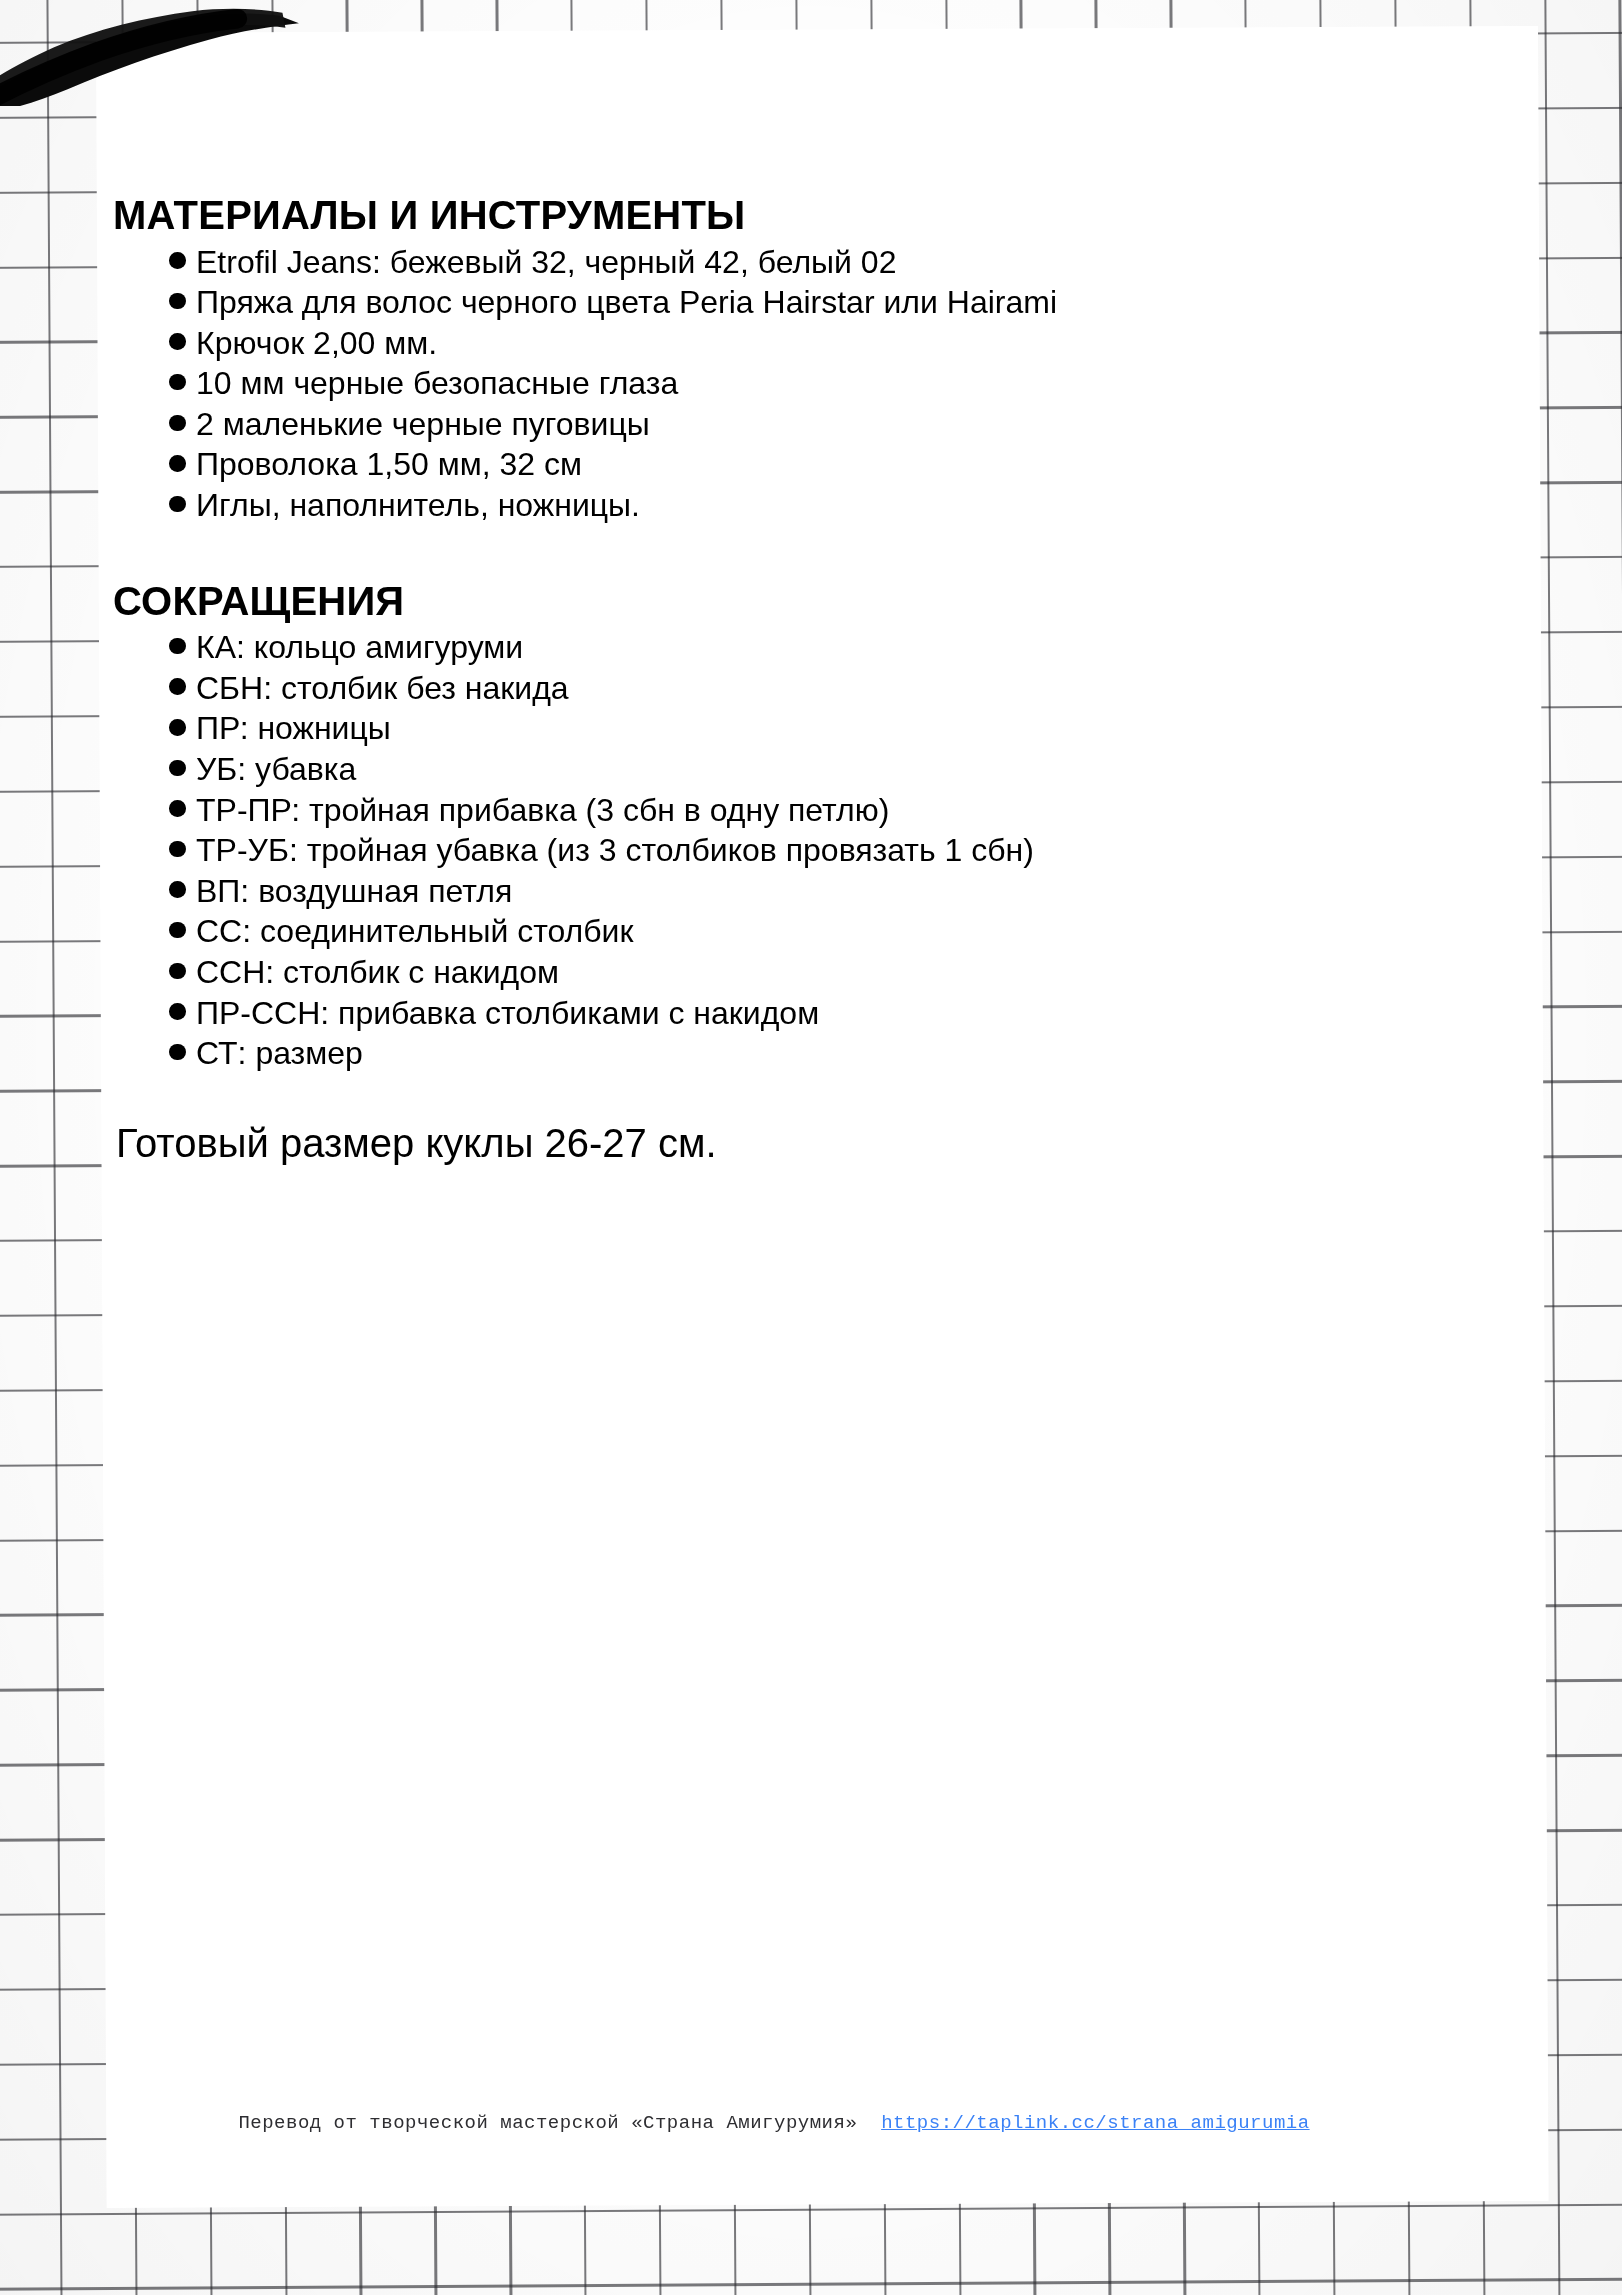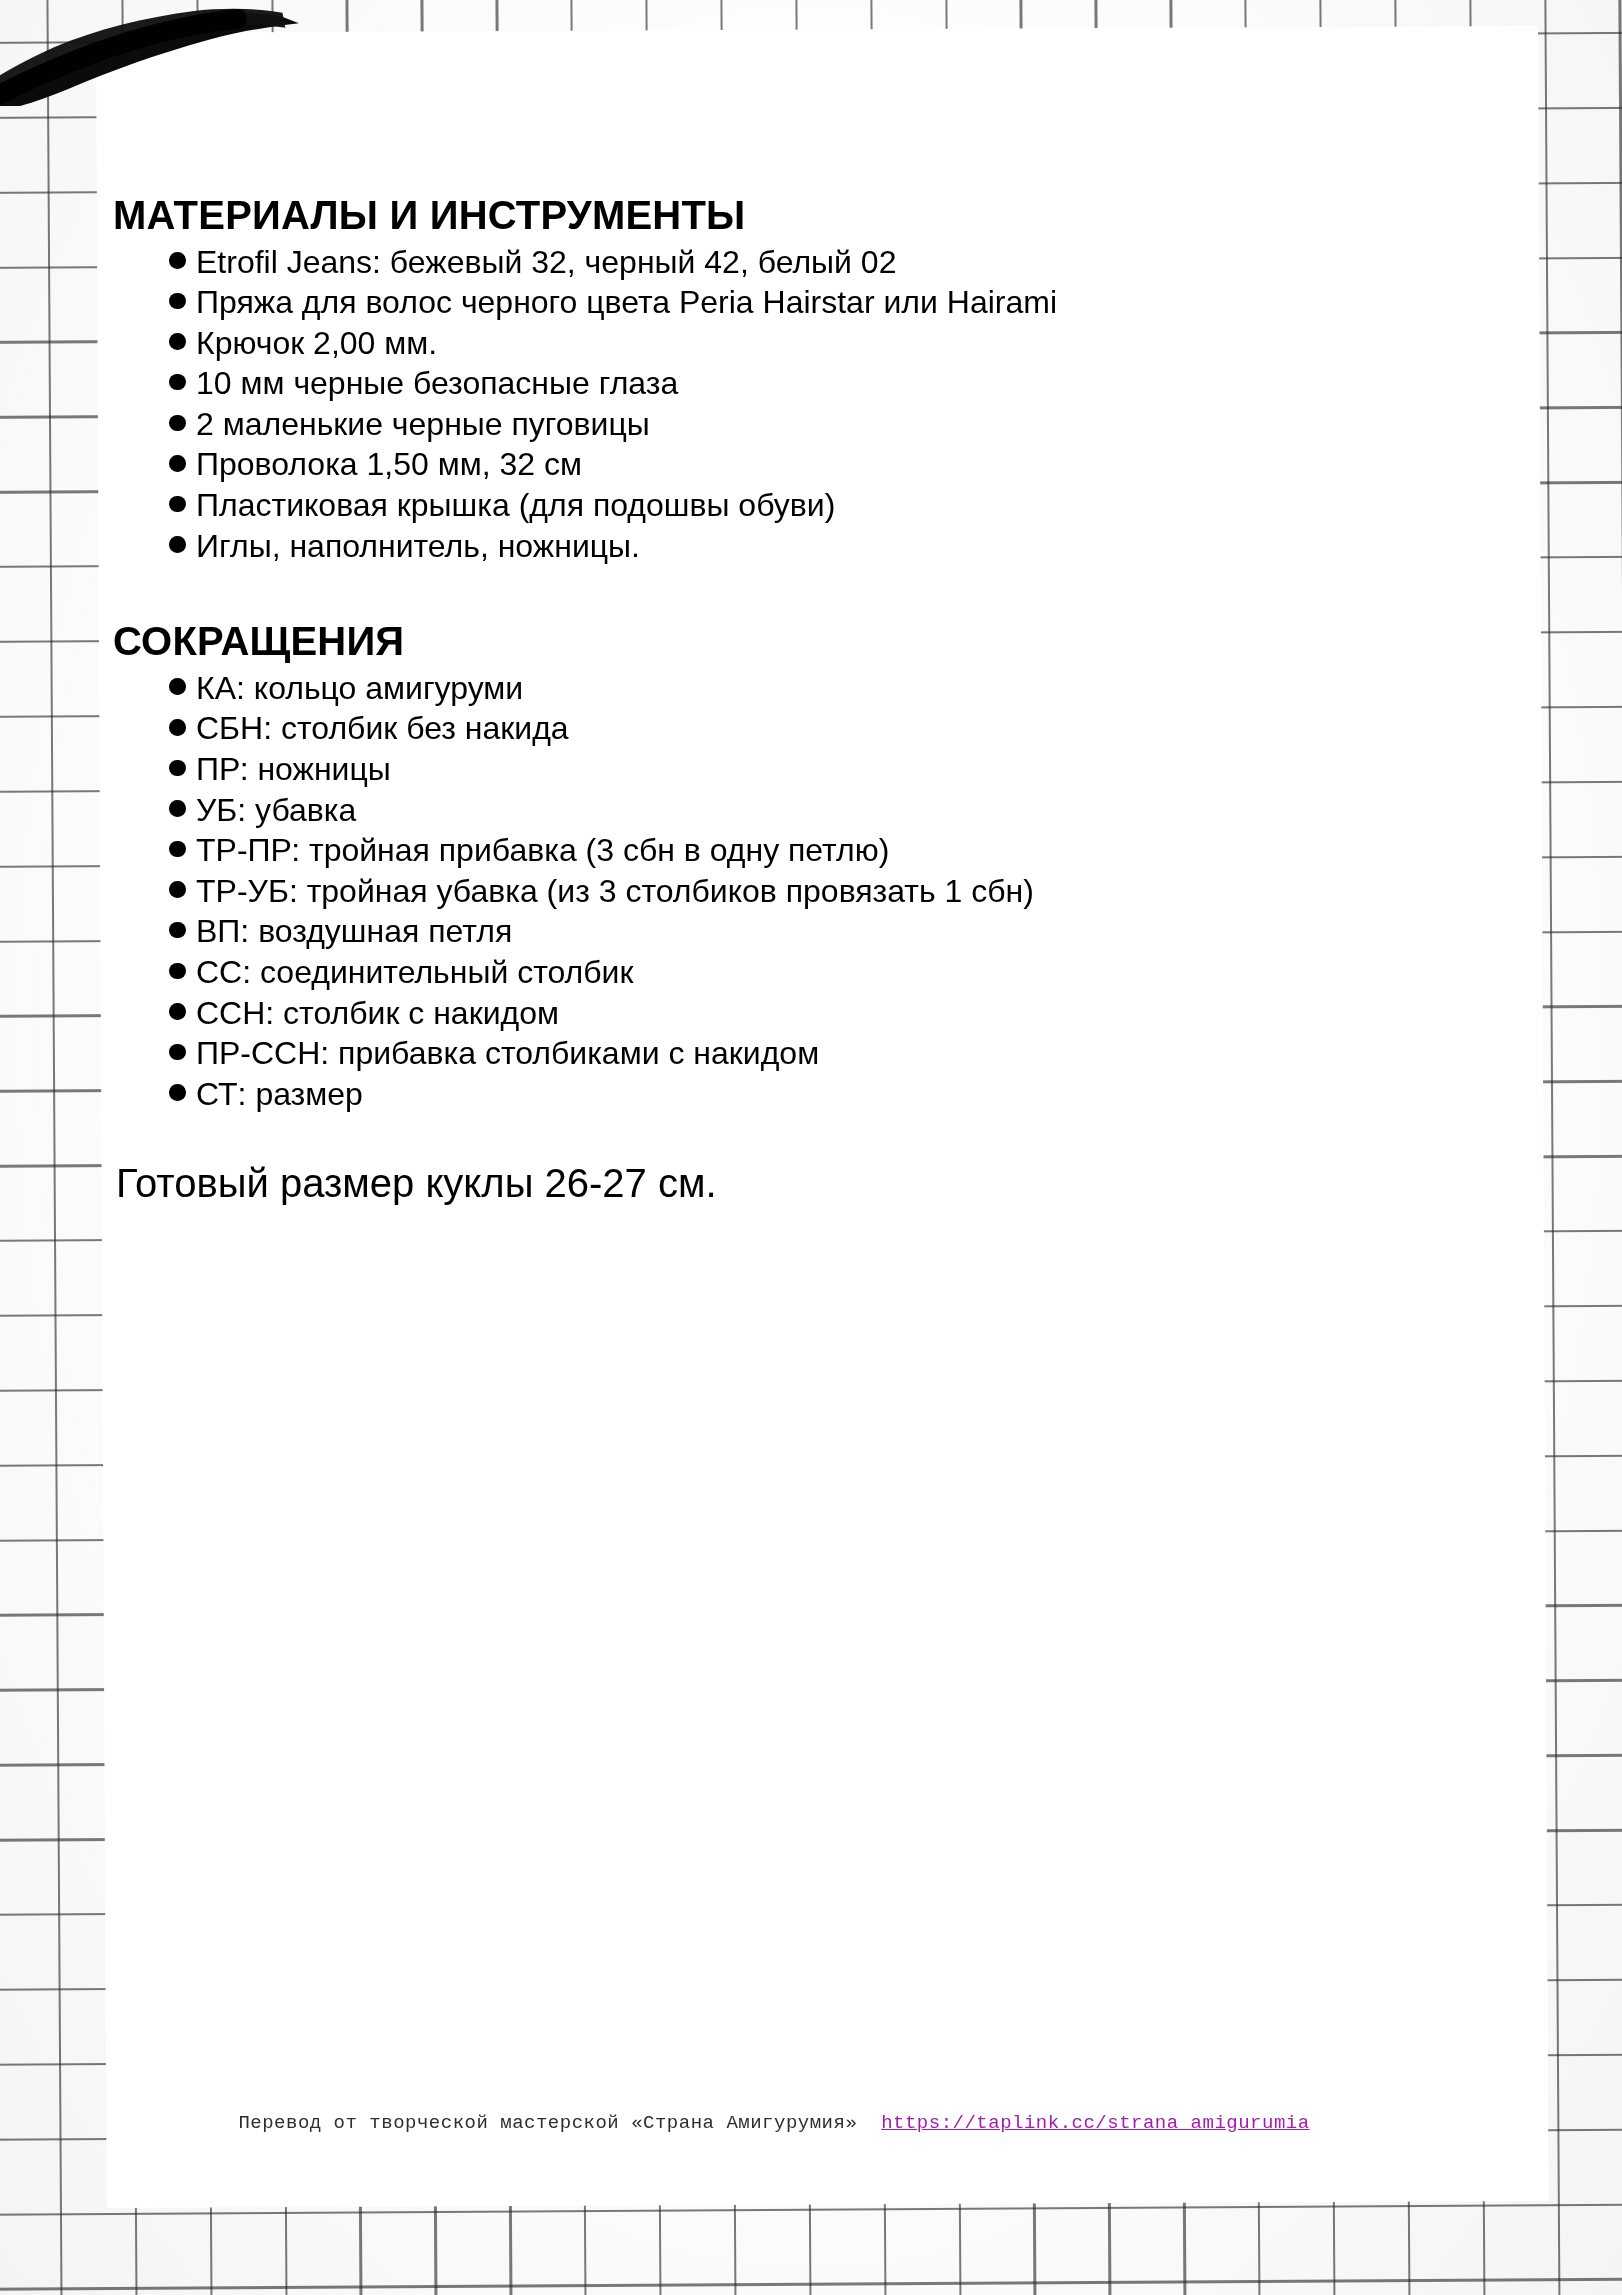--- a/index.html
+++ b/index.html
@@ -135,21 +135,21 @@
     width: 1322px;
     text-align: center;
     font-family: "Liberation Mono", "DejaVu Sans Mono", monospace;
     font-size: 19px;
     letter-spacing: 0.5px;
     color: #2e2e32;
     white-space: nowrap;
   }
   #footer-credit .credit-link {
     text-decoration: underline;
-    color: #a21caf;
+    color: #3b82f6;
     text-align: right;
   }
 </style>
 </head>
 <body>
 
 <div id="page">
 
   <div id="grid-sheet"></div>
   <div id="paper-tone"></div>
@@ -181,23 +181,20 @@
       <li>
           <span class="li-inner"><span class="bullet-dot"></span><span>10 мм черные безопасные глаза</span></span>
         </li>
       <li>
           <span class="li-inner"><span class="bullet-dot"></span><span>2 маленькие черные пуговицы</span></span>
         </li>
       <li>
           <span class="li-inner"><span class="bullet-dot"></span><span>Проволока 1,50 мм, 32 см</span></span>
         </li>
       <li>
-          <span class="li-inner"><span class="bullet-dot"></span><span>Пластиковая крышка (для подошвы обуви)</span></span>
-        </li>
-      <li>
           <span class="li-inner"><span class="bullet-dot"></span><span>Иглы, наполнитель, ножницы.</span></span>
         </li>
     </ul>
 
     <div class="gap-lg"></div>
 
     <h2 class="section-heading">СОКРАЩЕНИЯ</h2>
 
     <ul class="bullet-list">
       <li>

